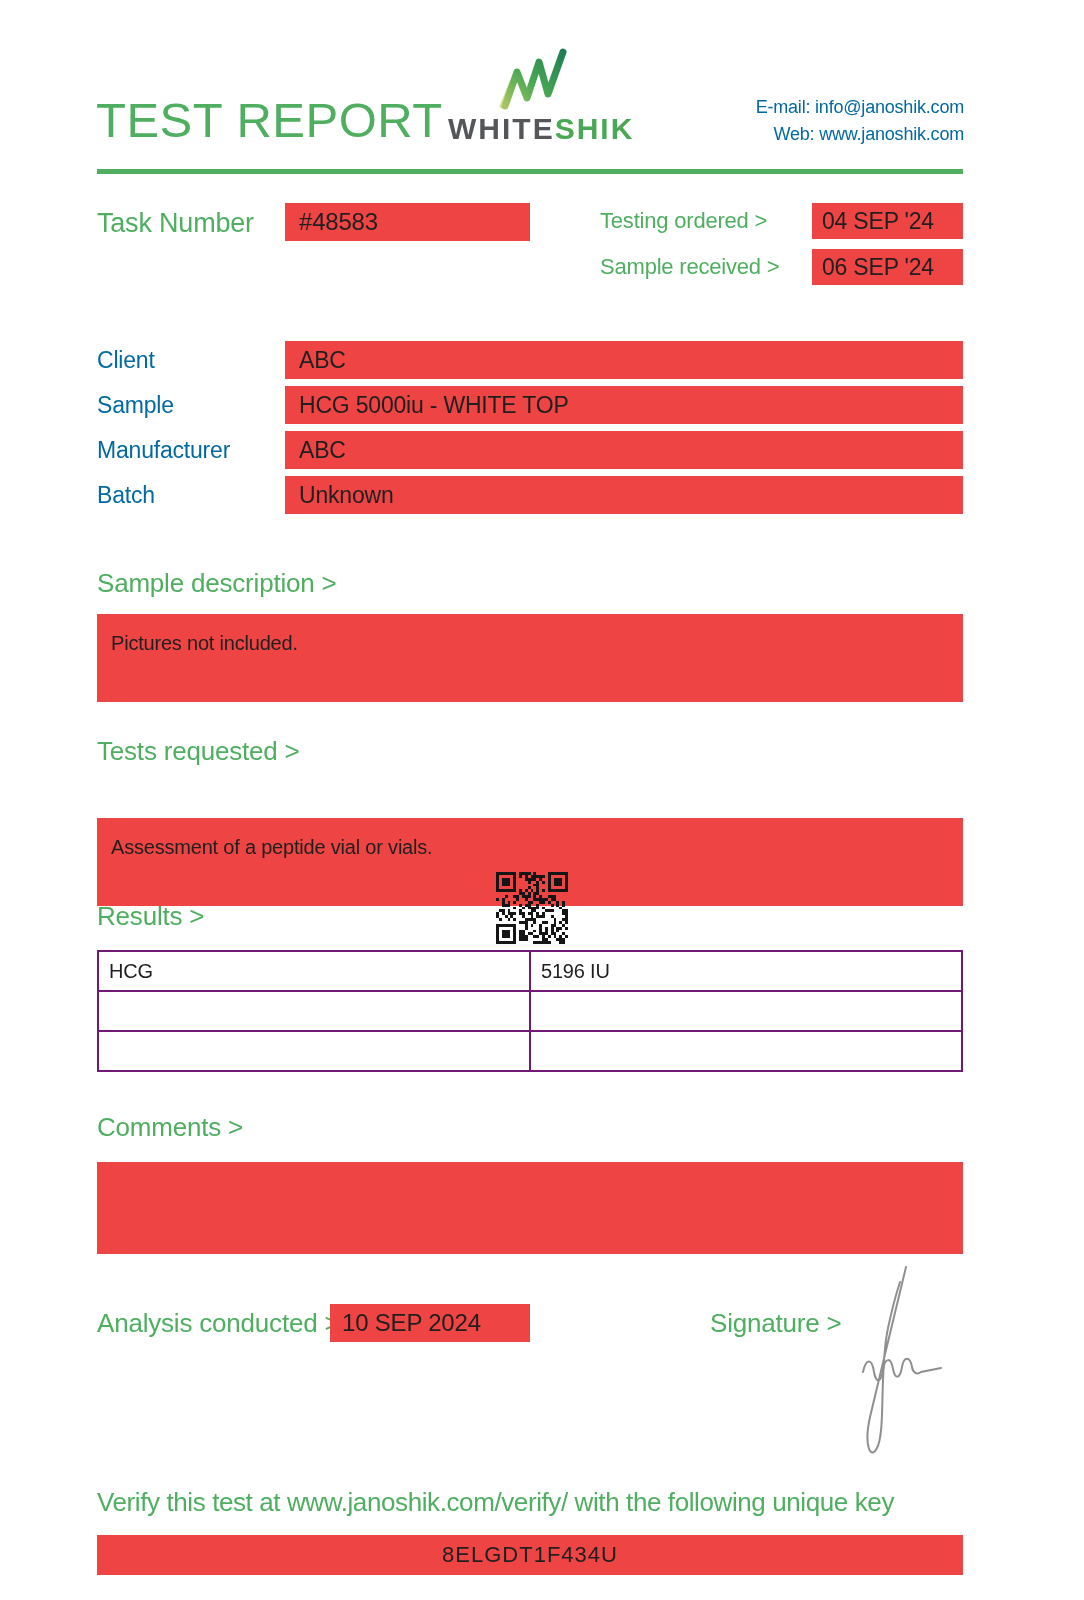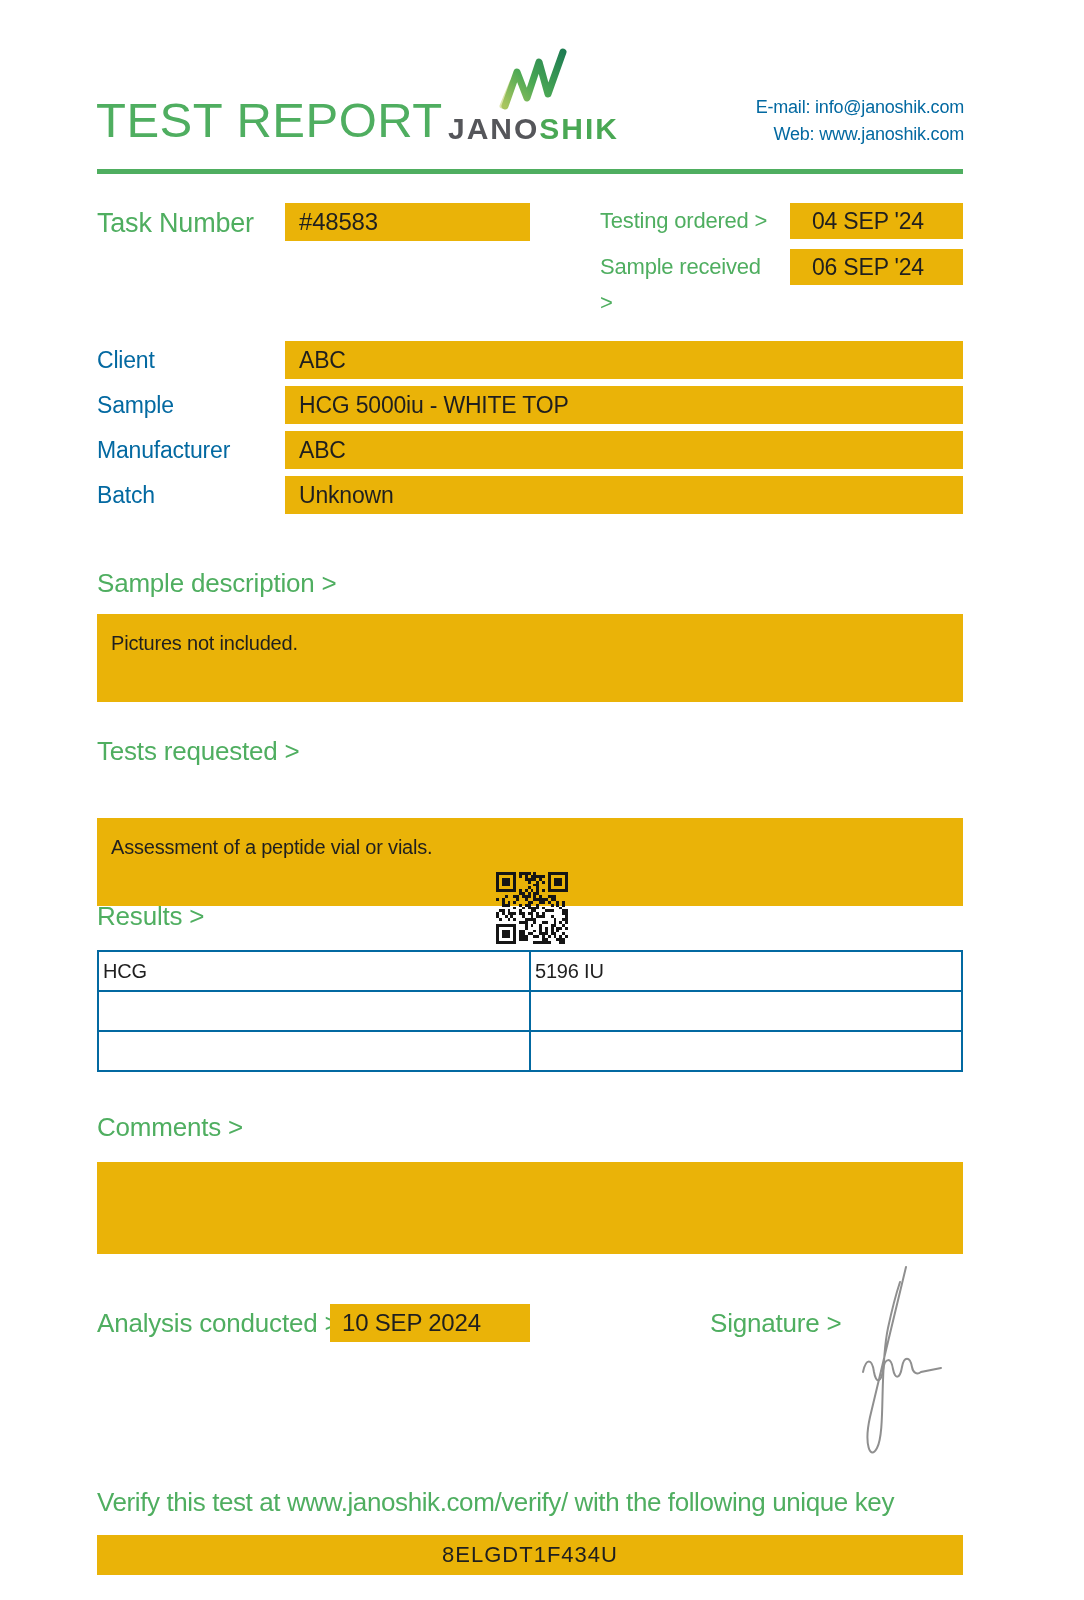--- a/index.html
+++ b/index.html
@@ -1,59 +1,59 @@
 <!DOCTYPE html>
 <html><head>
 <meta charset="utf-8">
 <style>
   html,body{margin:0;padding:0;background:#ffffff;}
   .page{
     position:relative;width:1084px;height:1600px;background:#ffffff;overflow:hidden;
     font-family:"Liberation Sans", sans-serif;color:#1f1f1f;
     letter-spacing:-0.2px;
   }
-  .box{background:#eab308;}
+  .box{background:#ef4444;}
 
   
   .title{position:absolute;left:96px;top:92px;font-size:49px;color:#4fae60;font-weight:400;letter-spacing:0.5px;}
   .logo{position:absolute;left:448px;top:48px;width:168px;text-align:center;}
   .logo svg{display:block;margin:0 auto;}
   .logo-text{font-size:30px;font-weight:700;letter-spacing:2px;margin-top:2px;}
   .logo-text .jano{color:#55565a;}
   .logo-text .shik{color:#4aa854;}
   .contact{position:absolute;right:120px;top:94px;text-align:right;font-size:18px;color:#0369a1;line-height:27px;}
   .divider{position:absolute;left:97px;width:866px;top:169px;height:5px;background:#4fae60;}
 
   
   .task-label{position:absolute;left:97px;top:208px;font-size:27px;color:#4fae60;}
   .task-value{position:absolute;left:285px;top:203px;width:245px;height:38px;line-height:38px;padding-left:14px;font-size:24px;box-sizing:border-box;}
   .date-row{position:absolute;left:600px;width:363px;height:36px;display:flex;align-items:stretch;}
   .date-row .date-label{flex:1;font-size:22px;color:#4fae60;line-height:36px;padding-right:12px;}
-  .date-row .date-value{width:173px;line-height:36px;padding-left:22px;font-size:23px;box-sizing:border-box;}
+  .date-row .date-value{width:151px;line-height:36px;padding-left:10px;font-size:23px;box-sizing:border-box;}
   .date-row-0{top:203px;}
   .date-row-1{top:249px;}
 
   
   .fields{position:absolute;left:97px;top:341px;width:866px;}
   .field-row{display:flex;height:38px;margin-bottom:7px;}
   .field-label{width:188px;font-size:23px;color:#0369a1;line-height:38px;}
   .field-value{flex:1;line-height:38px;padding-left:14px;font-size:23px;box-sizing:border-box;}
 
   
   .sec-heading{position:absolute;left:97px;font-size:26px;color:#4fae60;}
   .sec-box{position:absolute;left:97px;width:866px;box-sizing:border-box;font-size:20px;color:#1f1f1f;padding:18px 14px;}
   .h-desc{top:568px;}    .b-desc{top:614px;height:88px;}
   .h-tests{top:736px;}   .b-tests{top:782px;height:88px;margin-top:36px;}
   .h-results{top:901px;} .h-comments{top:1112px;} .b-comments{top:1162px;height:92px;}
 
   .qr{position:absolute;left:496px;top:872px;width:72px;height:72px;}
 
   
   .rtable{position:absolute;left:97px;top:950px;width:866px;border-collapse:collapse;}
-  .rtable td{border:2px solid #0369a1;height:38px;padding:0 0 0 4px;font-size:20px;vertical-align:middle;}
+  .rtable td{border:2px solid #701a75;height:38px;padding:0 0 0 10px;font-size:20px;vertical-align:middle;}
   .rtable td{width:433px;}
 
   
   .analysis-label{position:absolute;left:97px;top:1308px;font-size:26px;color:#4fae60;}
   .analysis-value{position:absolute;left:330px;top:1304px;width:200px;height:38px;line-height:38px;padding-left:12px;font-size:24px;box-sizing:border-box;}
   .sig-label{position:absolute;left:710px;top:1308px;font-size:26px;color:#4fae60;}
   .signature{position:absolute;left:843px;top:1252px;}
 
   
   .verify{position:absolute;left:97px;top:1487px;width:890px;font-size:26px;color:#4fae60;white-space:nowrap;letter-spacing:-0.4px;}
@@ -71,21 +71,21 @@
       <defs>
         <linearGradient id="lg" x1="0" y1="1" x2="1" y2="0">
           <stop offset="0" stop-color="#a9c55f"></stop>
           <stop offset="0.45" stop-color="#4aa854"></stop>
           <stop offset="1" stop-color="#1f7d52"></stop>
         </linearGradient>
       </defs>
       <polyline points="10,58 20,34" fill="none" stroke="#dde4ac" stroke-width="5" stroke-linecap="round"></polyline>
       <polyline points="13,58 25,24 35,50 47,14 56,46 71,4" fill="none" stroke="url(#lg)" stroke-width="7" stroke-linecap="round" stroke-linejoin="round"></polyline>
     </svg>
-    <div class="logo-text"><span class="jano">JANO</span><span class="shik">SHIK</span></div>
+    <div class="logo-text"><span class="jano">WHITE</span><span class="shik">SHIK</span></div>
   </div>
 
   <div class="contact">
     <div><span>E-mail:</span> <span>info@janoshik.com</span></div>
     <div><span>Web:</span> <span>www.janoshik.com</span></div>
   </div>
 
   <div class="divider"></div>
 
   <div class="task-label">Task Number</div>

